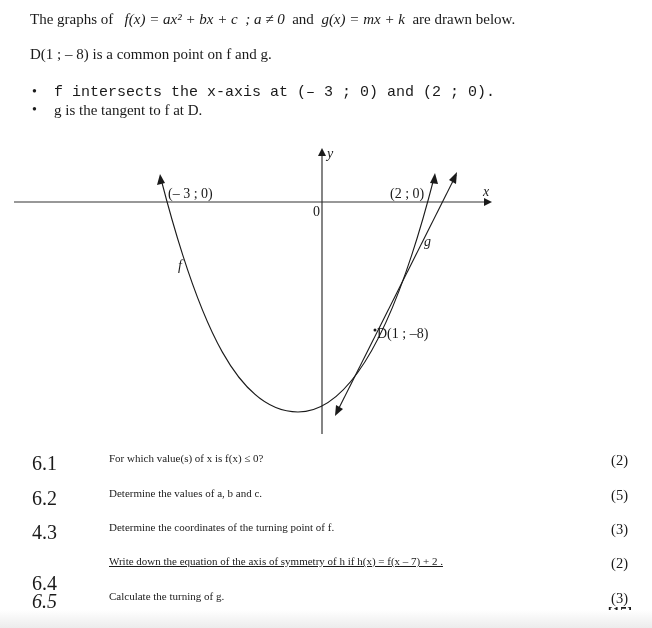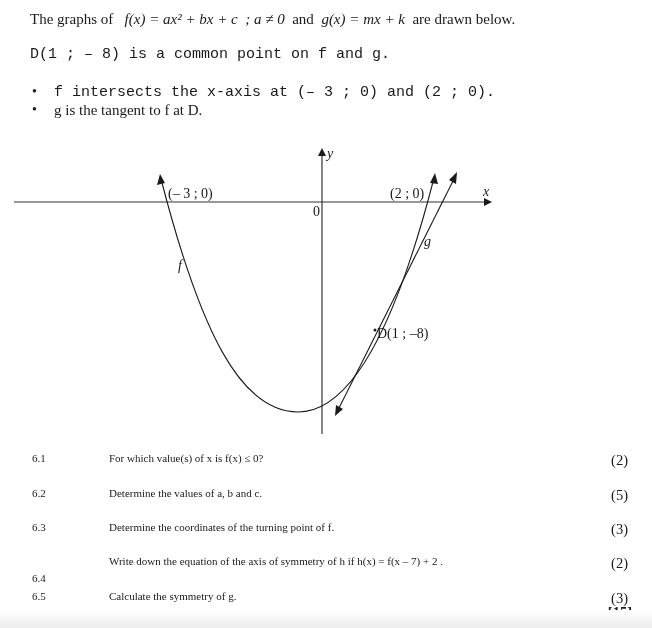--- a/index.html
+++ b/index.html
@@ -2,42 +2,42 @@
 <html><head>
 <meta charset="utf-8">
 <style>
   html, body { margin: 0; padding: 0; background: #ffffff; }
   body { width: 652px; height: 628px; position: relative; overflow: hidden;
          font-family: "Liberation Serif", serif; color: #1a1a1a; }
   .line { position: absolute; font-size: 15px; white-space: nowrap; }
   .it { font-style: italic; }
   .bullet { position: absolute; font-size: 14px; }
   svg { position: absolute; left: 0; top: 0; }
-  .q-num { position: absolute; left: 32px; font-size: 11px; }
+  .q-num { position: absolute; left: 32px; font-size: 20px; }
   .q-text { position: absolute; left: 89px; font-size: 11px; white-space: nowrap; margin-left: 20px; }
   .q-marks { position: absolute; right: 24px; font-size: 14.5px; }
   .total { position: absolute; right: 20px; top: 604px; font-size: 14.5px; font-weight: bold; }
   .lbl { font-family: "Liberation Serif", serif; font-size: 14px; fill: #1a1a1a; }
   .lbl-it { font-family: "Liberation Serif", serif; font-size: 14px; font-style: italic; fill: #1a1a1a; }
   .shade { position: absolute; left: 0; right: 0; bottom: 0; height: 18px;
            background: linear-gradient(#ffffff, #ececec); }
 </style>
 </head>
 <body>
 
 <div class="line" style="left:30px; top:11px;">
   <span>The graphs of</span>&nbsp;&nbsp;
   <span class="it">f(x) = ax² + bx + c</span>&nbsp;
   <span class="it">; a ≠ 0</span>&nbsp;
   <span>and</span>&nbsp;
   <span class="it">g(x) = mx + k</span>&nbsp;
   <span>are drawn below.</span>
 </div>
 
-<div class="line" style="left:30px; top:46px;font-family:Liberation Mono, monospace;">D(1 ; – 8) is a common point on f and g.</div>
+<div class="line" style="left:30px; top:46px;">D(1 ; – 8) is a common point on f and g.</div>
 
 <div class="bullet" style="left:32px; top:84px;">•</div>
 <div class="line" style="left:54px; top:84px;font-family:Liberation Mono, monospace;">f intersects the x-axis at (– 3 ; 0) and (2 ; 0).</div>
 <div class="bullet" style="left:32px; top:102px;">•</div>
 <div class="line" style="left:54px; top:102px;">g is the tangent to f at D.</div>
 
 <svg width="652" height="628" viewBox="0 0 652 628">
   <defs>
     <marker id="arr" markerWidth="8" markerHeight="8" refX="6" refY="4" orient="auto" markerUnits="userSpaceOnUse">
       <path d="M0,0 L8,4 L0,8 Z" fill="#1a1a1a"></path>
@@ -72,29 +72,29 @@
   <div class="q-num" style="top:452px;">6.1</div>
   <div class="q-text" style="top:452px;">For which value(s) of x is f(x) ≤ 0?</div>
   <div class="q-marks" style="top:452px;">(2)</div>
 </div>
 <div>
   <div class="q-num" style="top:487px;">6.2</div>
   <div class="q-text" style="top:487px;">Determine the values of a, b and c.</div>
   <div class="q-marks" style="top:487px;">(5)</div>
 </div>
 <div>
-  <div class="q-num" style="top:521px;">6.3</div>
+  <div class="q-num" style="top:521px;">4.3</div>
   <div class="q-text" style="top:521px;">Determine the coordinates of the turning point of f.</div>
   <div class="q-marks" style="top:521px;">(3)</div>
 </div>
 <div>
   <div class="q-num" style="top:572px;">6.4</div>
-  <div class="q-text" style="top:555px;">Write down the equation of the axis of symmetry of h if h(x) = f(x – 7) + 2 .</div>
+  <div class="q-text" style="top:555px;text-decoration:underline;">Write down the equation of the axis of symmetry of h if h(x) = f(x – 7) + 2 .</div>
   <div class="q-marks" style="top:555px;">(2)</div>
 </div>
 <div>
-  <div class="q-num" style="top:590px;">6.5</div>
-  <div class="q-text" style="top:590px;">Calculate the symmetry of g.</div>
+  <div class="q-num" style="top:590px;font-style:italic;">6.5</div>
+  <div class="q-text" style="top:590px;">Calculate the turning of g.</div>
   <div class="q-marks" style="top:590px;">(3)</div>
 </div>
 
 <div class="total">[15]</div>
 <div class="shade"></div>
 
 </body></html>

